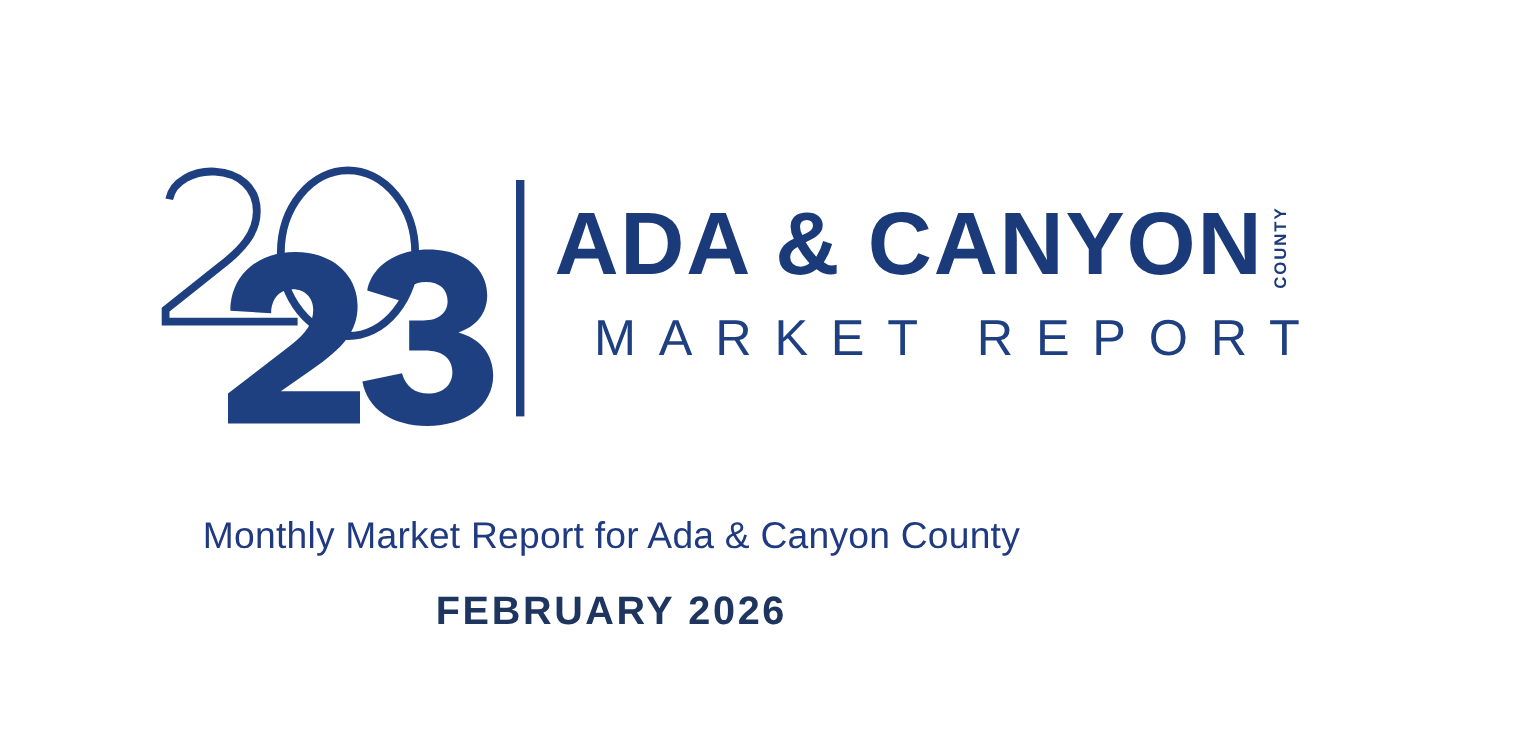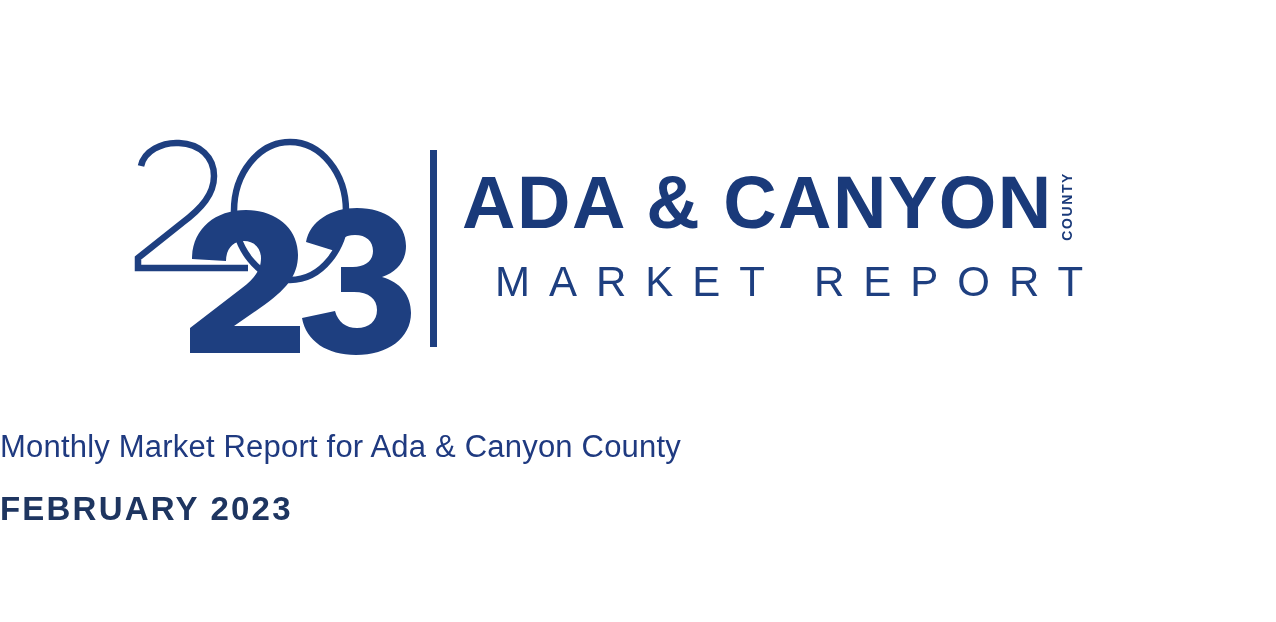--- a/index.html
+++ b/index.html
@@ -103,21 +103,21 @@
     white-space: nowrap;
     margin-left: 30px;
   }
 
   
   .caption {
     position: absolute;
     left: 0;
     top: 428px;
     width: 1019px;
-    text-align: left;
+    text-align: center;
   }
   .caption-line {
     font-family: "Liberation Sans", sans-serif;
     font-size: 31px;
     font-weight: 400;
     letter-spacing: 0.2px;
     color: #1f3a80;
     line-height: 1.2;
     white-space: nowrap;
   }
@@ -186,16 +186,16 @@
         <span class="wordmark-main">ADA &amp; CANYON</span>
         <span class="wordmark-county">COUNTY</span>
       </div>
       <div class="wordmark-sub">MARKET REPORT</div>
     </div>
 
   </div>
 
   <div class="caption">
     <div class="caption-line">Monthly Market Report for Ada &amp; Canyon County</div>
-    <div class="caption-date">FEBRUARY 2023</div>
+    <div class="caption-date">FEBRUARY 2026</div>
   </div>
 
 </div>
 
 </body></html>

